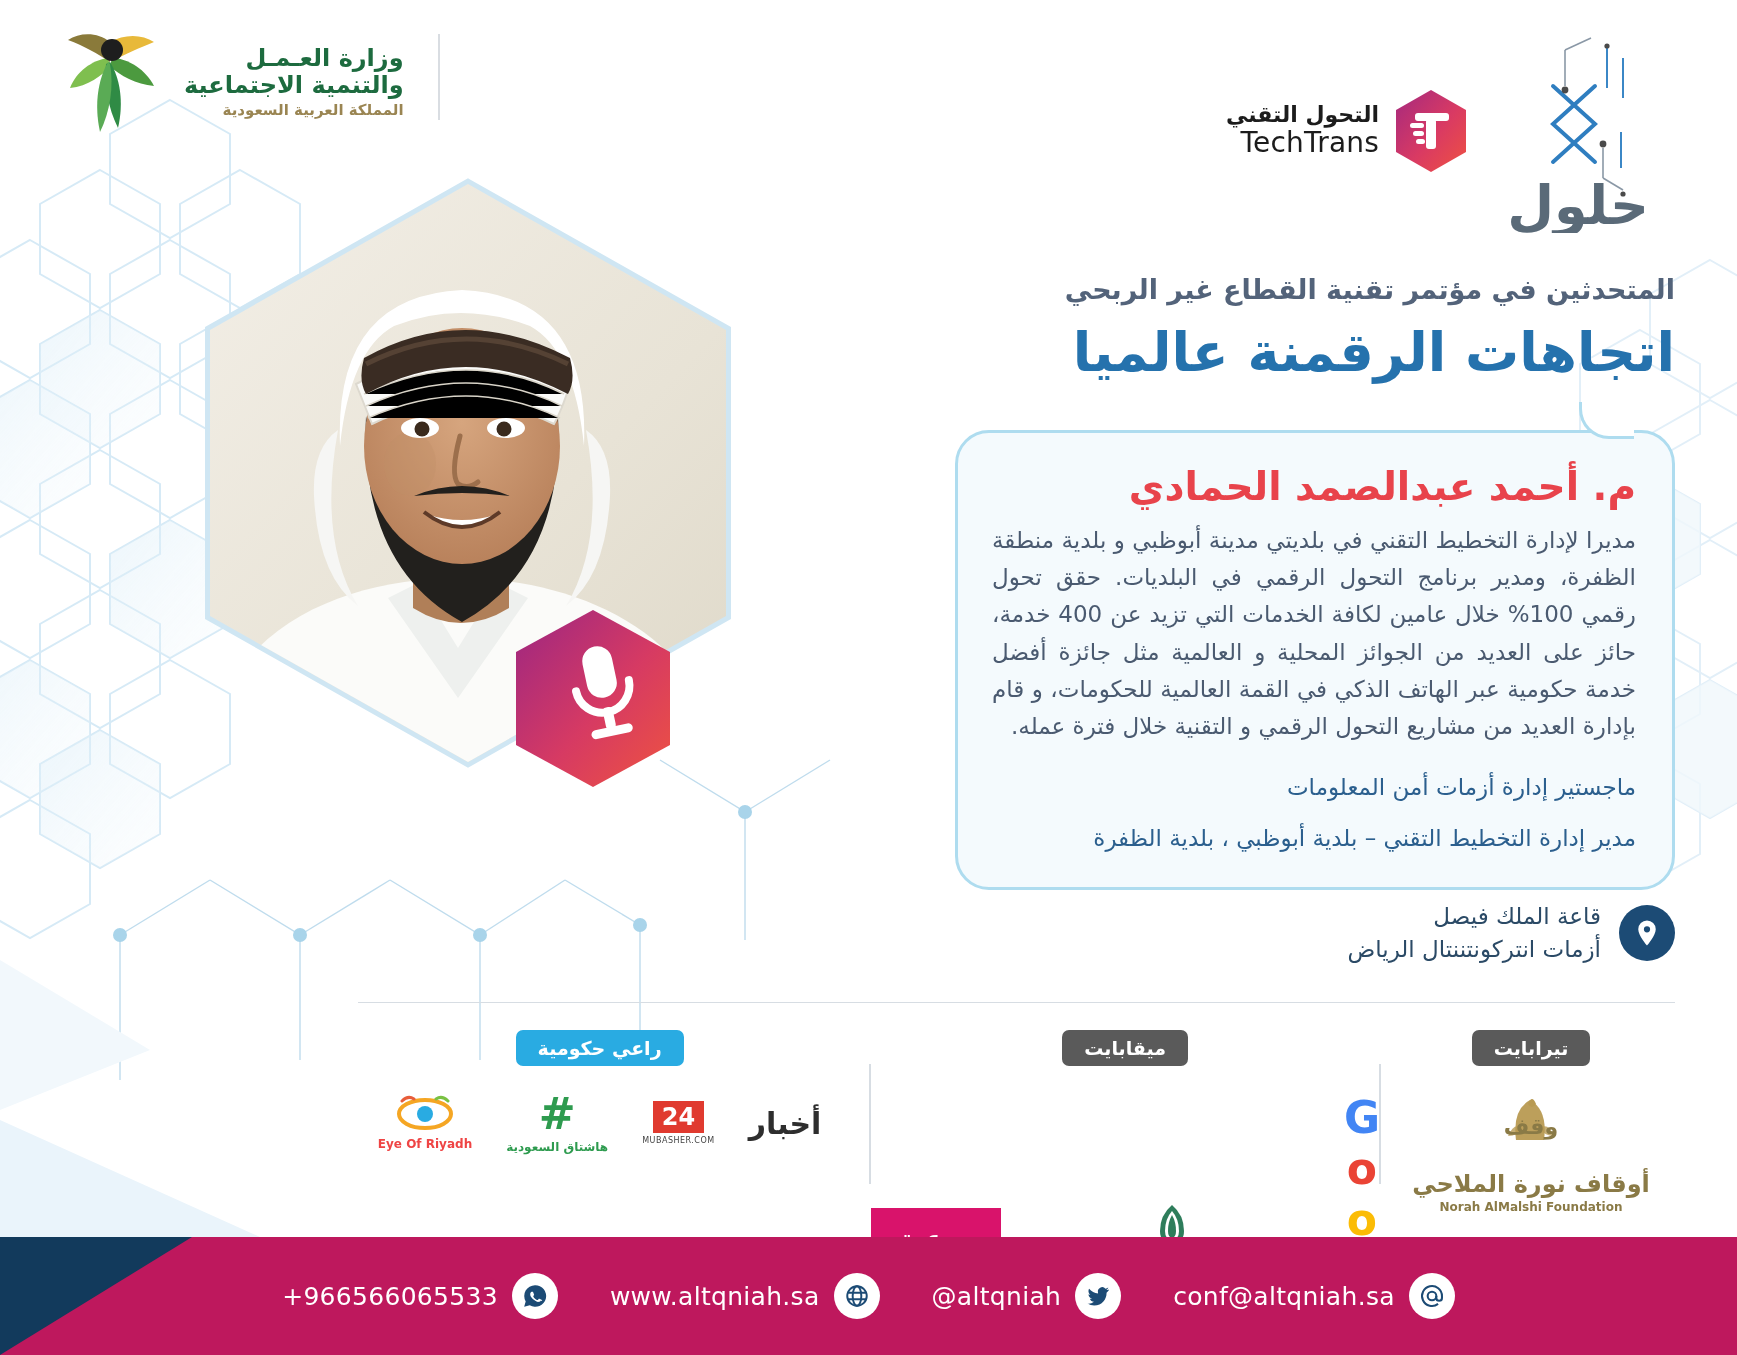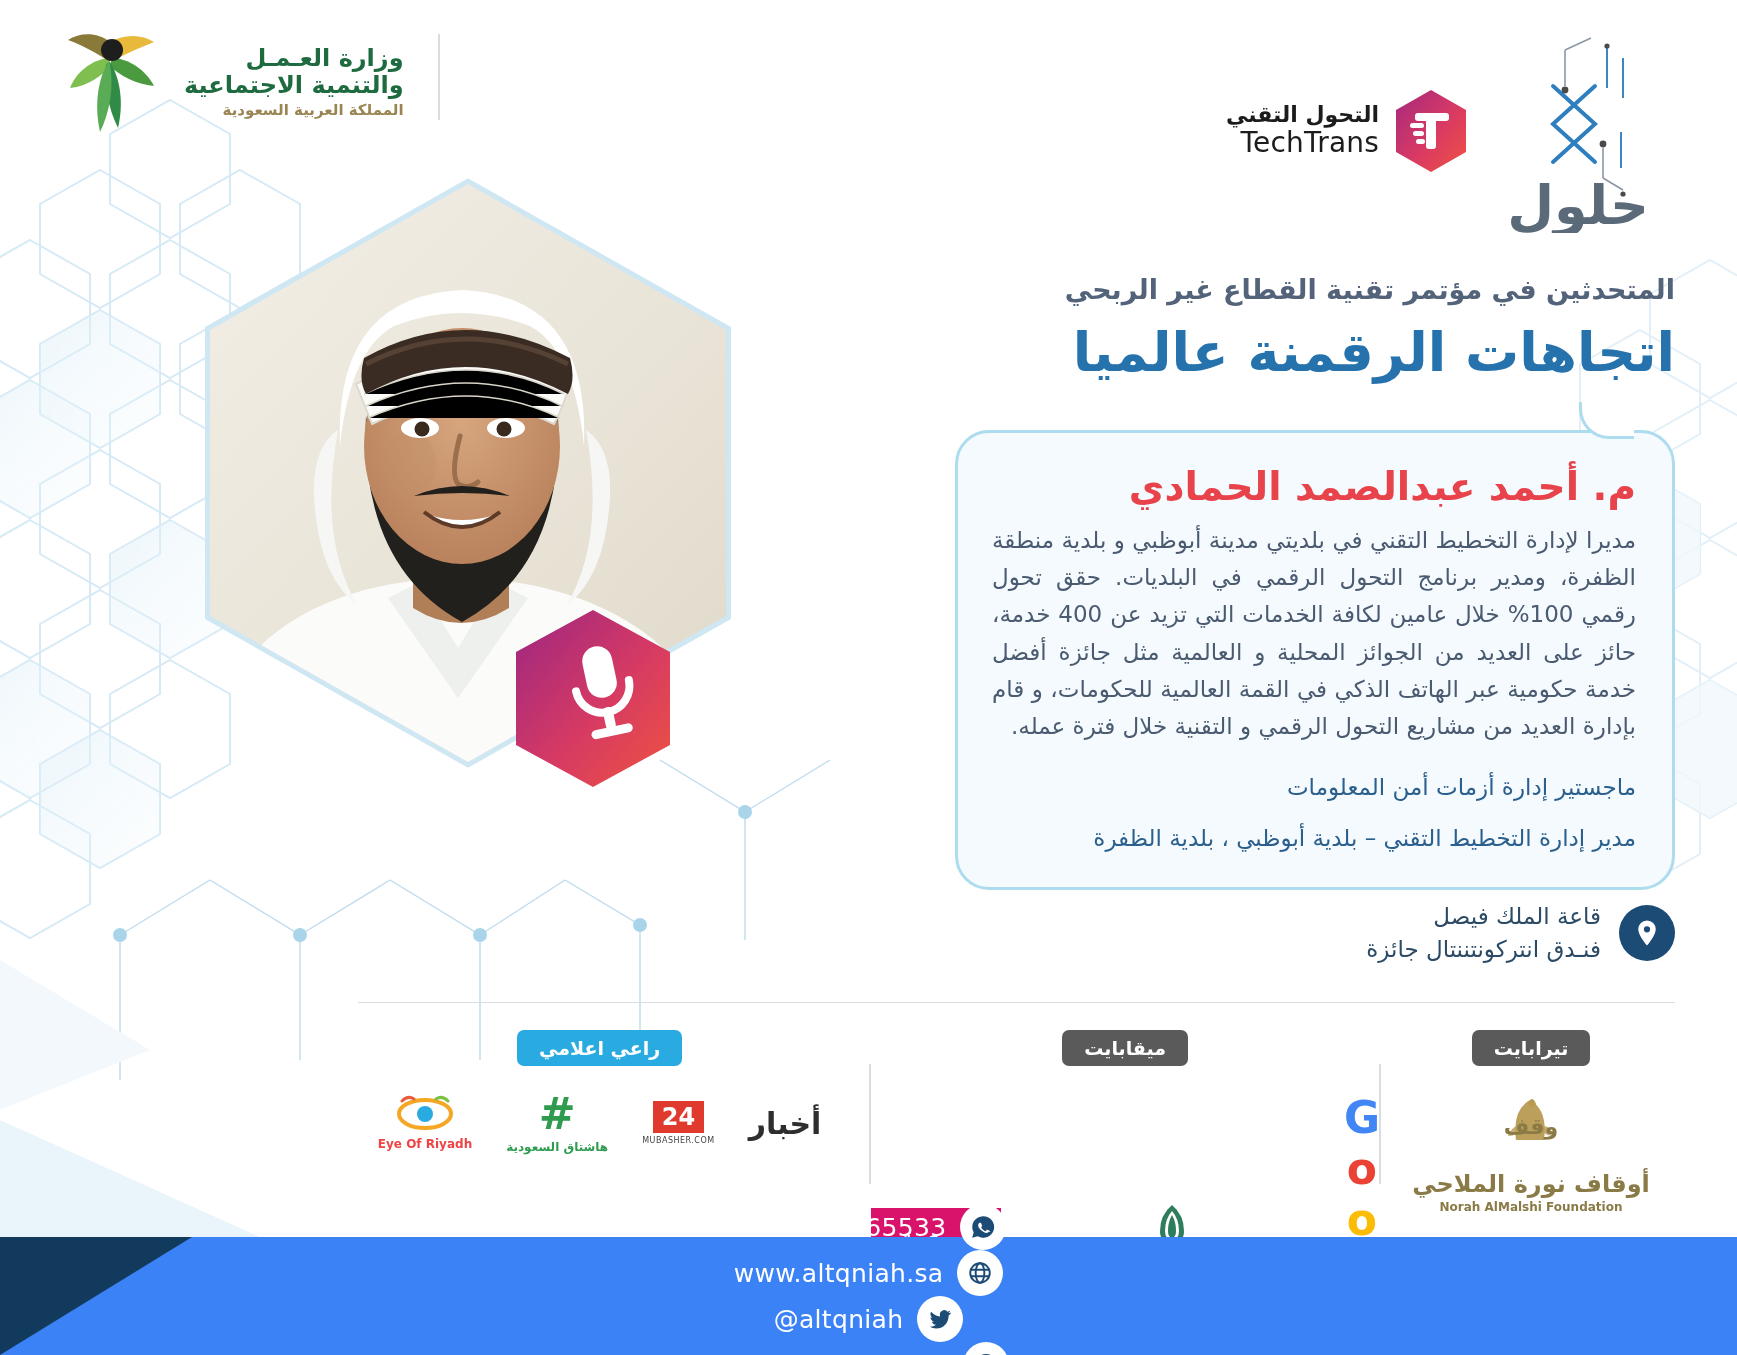--- a/index.html
+++ b/index.html
@@ -162,24 +162,23 @@
     padding:3px 9px; border-radius:0; line-height:1.1;
   }
   .sp-24-sub { font-size:8px; color:#444; margin-top:3px; letter-spacing:.5px; }
   .sp-hash { font-size:44px; font-weight:800; color:#2e9b4f; line-height:1; }
   .sp-hash-sub { font-size:12px; font-weight:600; color:#2e9b4f; margin-top:4px; white-space:nowrap; }
   .sp-eye-en { font-size:12px; font-weight:700; color:#ef4444; margin-top:4px; white-space:nowrap;text-align:center; }
 
   
   .footer {
     position:absolute; left:0; right:0; bottom:0; height:118px;
-    background:#3b82f6;
+    background:#be185d;
     display:flex; align-items:center; justify-content:center; gap:0;
     direction:ltr;
-    flex-direction:column;
   }
   .foot-item { display:flex; align-items:center; gap:14px; padding:0 26px; }
   .foot-item span.txt { font-size:25px; color:#ffffff; font-weight:400; white-space:nowrap; letter-spacing:.3px; }
   .foot-ic {
     width:46px; height:46px; border-radius:50%; background:#ffffff;
     display:flex; align-items:center; justify-content:center; flex:0 0 auto;
   }
   .foot-ic svg { width:26px; height:26px; }
   .footer-corner {
     position:absolute; left:0; bottom:0; width:300px; height:118px;
@@ -456,21 +455,21 @@
   <div class="meta">
 
     <div class="meta-item">
       <div class="meta-ic">
         <svg viewBox="0 0 24 24">
             <path d="M12 2a7 7 0 0 0-7 7c0 5.2 7 13 7 13s7-7.8 7-13a7 7 0 0 0-7-7zm0 9.5A2.5 2.5 0 1 1 12 6.5a2.5 2.5 0 0 1 0 5z"></path>
           </svg>
       </div>
       <div class="meta-txt">
         <div>قاعة الملك فيصل</div>
-        <div>فنـدق انتركونتننتال جائزة</div>
+        <div>أزمات انتركونتننتال الرياض</div>
       </div>
     </div>
 
   </div>
 
   <div class="hr"></div>
 
   <div class="sponsors">
 
     <div class="tier" style="flex:0 0 300px;">
@@ -519,21 +518,21 @@
             <span>درعـة</span>
             <small>DERAAH</small>
           </div>
         </div>
       </div>
     </div>
 
     <div class="tier-sep"></div>
 
     <div class="tier" style="flex:1;">
-      <div class="tier-badge" style="background:#29abe2;">راعي اعلامي</div>
+      <div class="tier-badge" style="background:#29abe2;">راعي حكومية</div>
       <div class="tier-logos" style="gap:34px;">
         <div class="logo-chip sp-akhbar">أخبار</div>
         <div class="logo-chip">
           <div class="sp-24">24</div>
           <div class="sp-24-sub">MUBASHER.COM</div>
         </div>
         <div class="logo-chip">
           <div class="sp-hash">#</div>
           <div class="sp-hash-sub">هاشتاق السعودية</div>
         </div>

